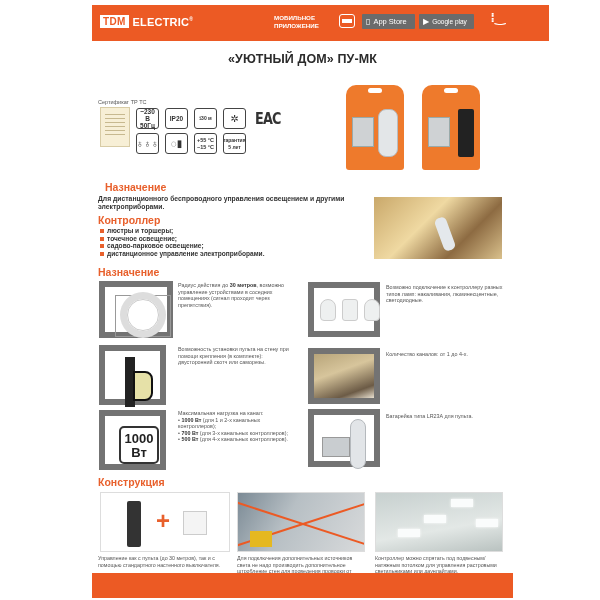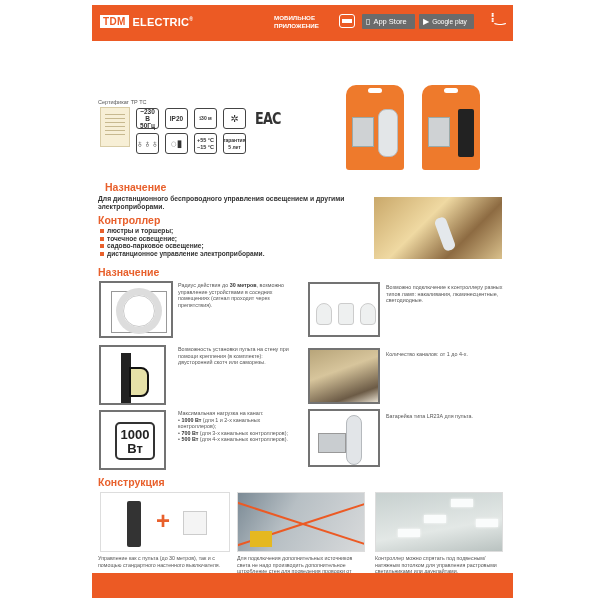--- a/index.html
+++ b/index.html
@@ -2,21 +2,21 @@
 <html><head>
 <meta charset="utf-8">
 <style>
   * { box-sizing: border-box; margin: 0; padding: 0; }
   html, body { width: 600px; height: 600px; background: #ffffff; overflow: hidden; }
   body { font-family: "Liberation Sans", "DejaVu Sans", sans-serif; color: #333; position: relative; }
 
   .page { position: absolute; left: 92px; top: 5px; width: 421px; height: 593px; background: #fff; }
 
   
-  .topbar { position: absolute; left: 0; top: 0; width: 421px; height: 36px; background: #ec5a24; }
+  .topbar { position: absolute; left: 0; top: 0; width: 457px; height: 36px; background: #ec5a24; }
   .logo { position: absolute; left: 8px; top: 10px; display: flex; align-items: center; }
   .logo-box { background: #fff; color: #ec5a24; font-weight: bold; font-size: 10px; padding: 1px 3px; letter-spacing: 0.3px; }
   .logo-text { color: #fff; font-weight: bold; font-size: 11px; margin-left: 4px; letter-spacing: 0.2px; }
   .logo-text sup { font-size: 5px; }
   .mobile-label { position: absolute; left: 182px; top: 9px; color: #fff; font-size: 6.2px; font-weight: bold; line-height: 8px; }
   .tdm-app-icon { position: absolute; left: 247px; top: 9px; width: 16px; height: 14px; border: 1px solid #fff; border-radius: 3px; }
   .tdm-app-icon::after { content: ""; position: absolute; left: 2px; top: 4px; width: 10px; height: 4px; background: #fff; }
   .store-btn { position: absolute; top: 9px; height: 15px; background: #6b6b6b; color: #fff; font-size: 7.5px; display: flex; align-items: center; padding: 0 4px; border-radius: 1px; }
   .store-btn .glyph { font-size: 8px; margin-right: 3px; }
   .appstore { left: 270px; width: 53px; }
@@ -45,21 +45,21 @@
 
   
   .section-title { position: absolute; color: #e8602c; font-weight: bold; font-size: 10.5px; }
   .para { position: absolute; font-size: 6.8px; font-weight: bold; color: #333; line-height: 8px; }
   .bullets { position: absolute; list-style: none; font-size: 6.6px; font-weight: bold; color: #333; line-height: 7.6px; }
   .bullets li::before { content: ""; display: inline-block; width: 4px; height: 4px; background: #e8602c; margin-right: 3px; vertical-align: 0px; }
 
   .photo-living { position: absolute; left: 282px; top: 192px; width: 128px; height: 62px; background: linear-gradient(135deg, #c9a86a 0%, #efd9a2 40%, #8d6b42 70%, #d9c08c 100%); }
   .photo-living::after { content: ""; position: absolute; left: 65px; top: 20px; width: 12px; height: 34px; background: #e4e8ec; border-radius: 5px; transform: rotate(-20deg); }
 
-  .frame { position: absolute; border: 2px solid #737373; background: #fafafa; }
+  .frame { position: absolute; border: 6px solid #737373; background: #fafafa; }
   .desc { position: absolute; font-size: 5.4px; color: #555; line-height: 6.5px; }
   .desc b { color: #333; }
 
   .floorplan { background: #fff; }
   .floorplan::before { content: ""; position: absolute; left: 10px; top: 8px; width: 54px; height: 40px; border: 1px solid #999; }
   .floorplan::after { content: ""; position: absolute; left: 22px; top: 12px; width: 30px; height: 30px; border: 1px solid #ccc; border-radius: 50%; box-shadow: 0 0 0 6px rgba(0,0,0,0.0), 0 0 0 7px #ddd; }
 
   .bulbs { background: #fff; }
   .bulb { position: absolute; bottom: 10px; width: 16px; height: 22px; border-radius: 8px 8px 4px 4px; background: #eef0f0; border: 1px solid #ccc; }
 
@@ -110,20 +110,21 @@
       <span>App Store</span>
     </div>
     <div class="store-btn googleplay">
       <span class="glyph">▶</span>
       <span>Google play</span>
     </div>
     <div class="brand-mark">⁞‿</div>
   </div>
 
   <div class="title">
+    <div>«УЮТНЫЙ ДОМ» ПУ-МК</div>
   </div>
 
   <div class="cert-label">Сертификат ТР ТС</div>
   <div class="cert-doc"></div>
   <div class="spec" style="left:44px;top:103px;">
       <span>~230 В 50Гц</span>
     </div>
   <div class="spec" style="left:73px;top:103px;">IP20</div>
   <div class="spec" style="left:102px;top:103px;font-size:5px;">⟟<br><span>30 м</span></div>
   <div class="spec" style="left:131px;top:103px;font-size:10px;">✲</div>

